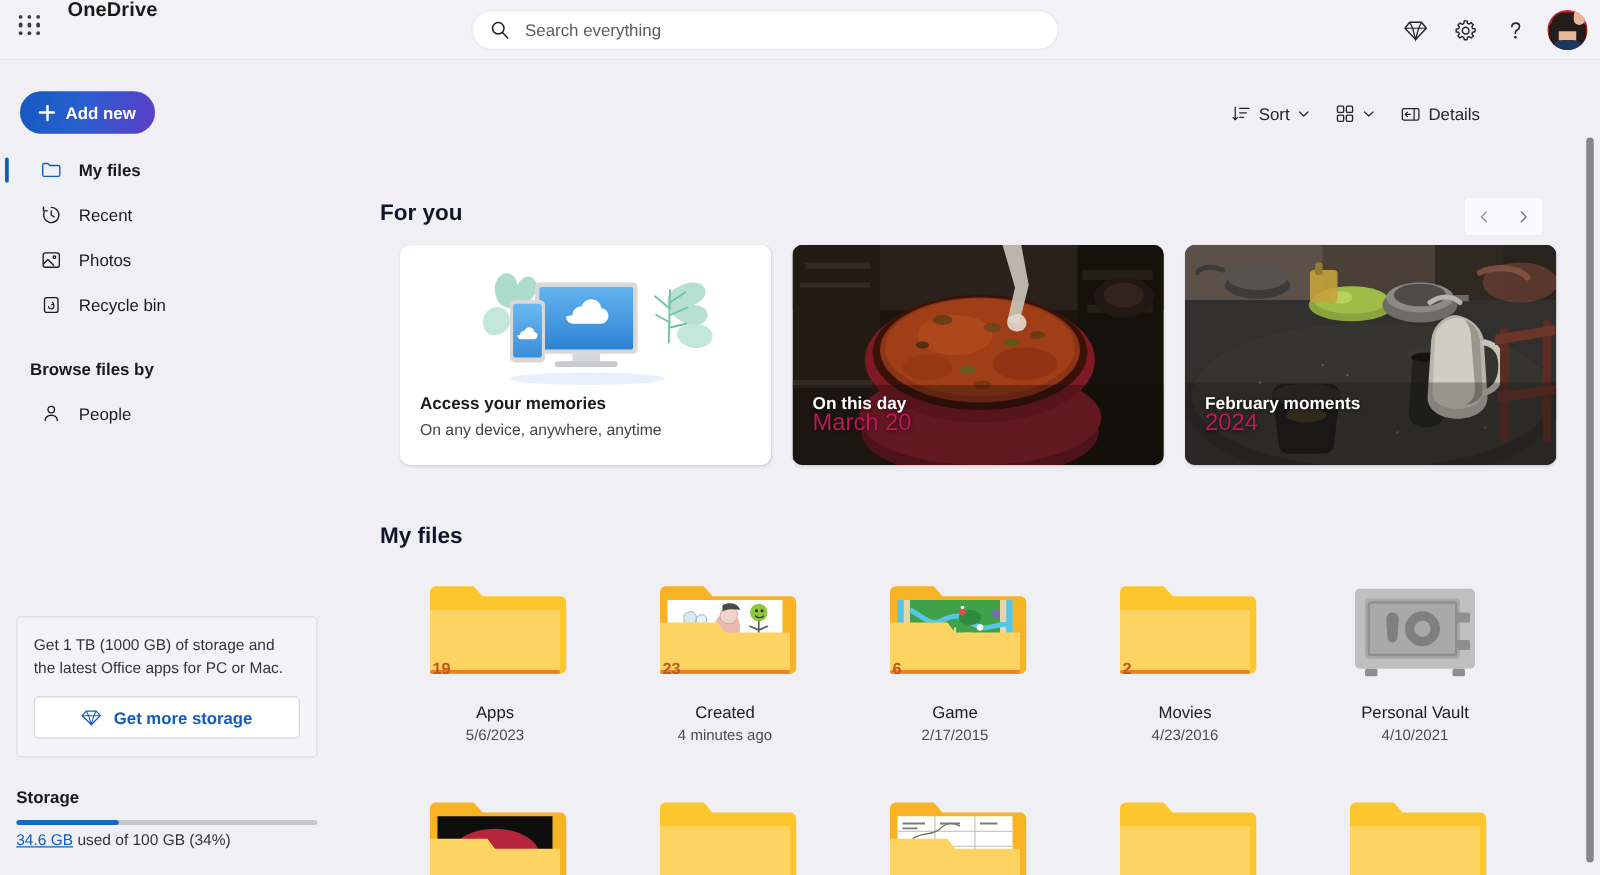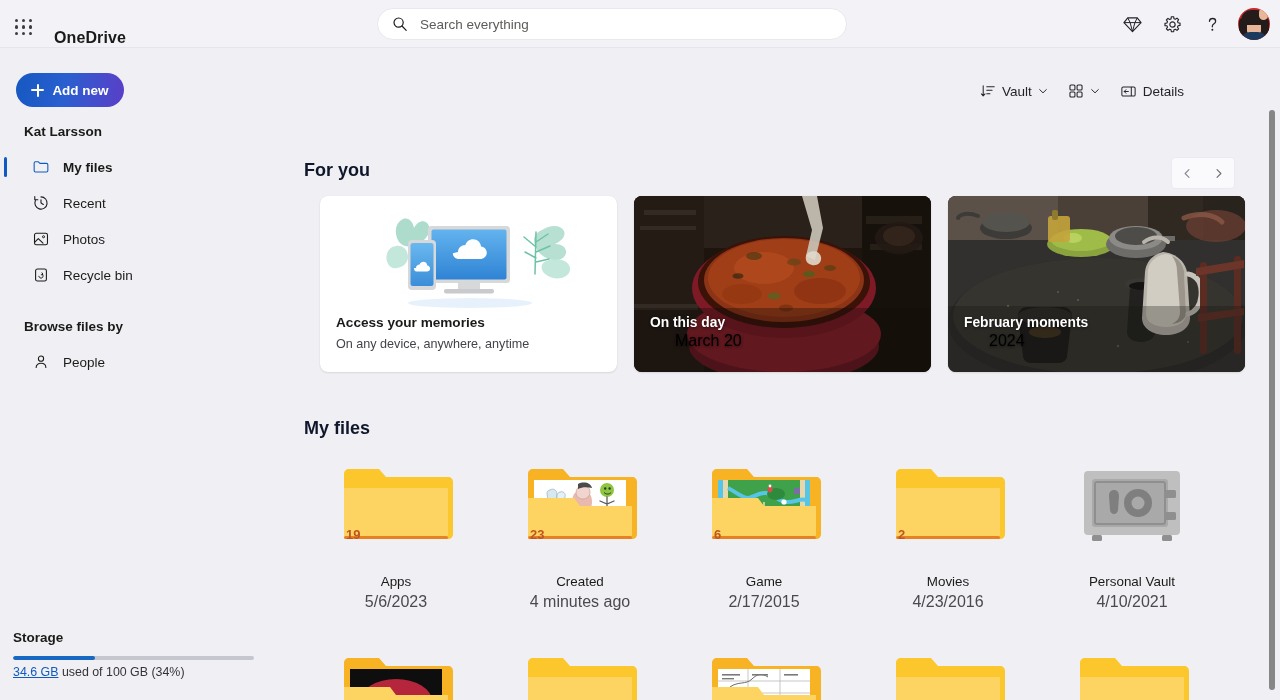--- a/index.html
+++ b/index.html
@@ -8,21 +8,21 @@
     overflow: hidden;
     font-family: "Liberation Sans", sans-serif;
     background: #f0f0f4;
     color: #1b1a19;
   }
   #app { position: relative; width: 1280px; height: 700px; background: #f0f0f4; }
 
   
   .topbar {
     position: absolute; top: 0; left: 0; width: 1280px; height: 48px;
-    display: flex; align-items: flex-end;
+    display: flex; align-items: flex-start;
     background: #f3f2f7;
     border-bottom: 1px solid #e6e5ec;
   }
   .waffle {
     width: 40px; height: 40px; margin-left: 4px;
     display: flex; align-items: center; justify-content: center;
     border-radius: 4px; cursor: pointer;
   }
   .waffle-grid { display: grid; grid-template-columns: repeat(3, 4px); grid-gap: 3px; }
   .waffle-grid i { width: 3.2px; height: 3.2px; border-radius: 50%; background: #3c3c43; display: block; }
@@ -147,30 +147,30 @@
     width: 297px; height: 176px; border-radius: 8px; overflow: hidden;
     position: relative; cursor: pointer; background: #fff;
     box-shadow: 0 1px 2px rgba(0,0,0,.10), 0 0 1px rgba(0,0,0,.08);
   }
   .card.promo-card { background: #ffffff; }
   .promo-illus { position: absolute; left: 0; top: 6px; width: 297px; height: 112px; }
   .card-ttl { position: absolute; left: 16px; bottom: 42px; font-size: 13.6px; font-weight: bold; color: #1b1a19; }
   .card-sub { position: absolute; left: 16px; bottom: 21px; font-size: 12.6px; color: #44434a; }
 
   .photo-card .pttl { position: absolute; left: 16px; bottom: 42px; font-size: 13.8px; font-weight: bold; color: #fff; text-shadow: 0 1px 3px rgba(0,0,0,.6); }
-  .photo-card .psub { position: absolute; left: 16px; bottom: 22px; font-size: 16px; color: #000000; text-shadow: 0 1px 3px rgba(0,0,0,.6); margin-left: 25px; }
+  .photo-card .psub { position: absolute; left: 16px; bottom: 22px; font-size: 19px; color: #be185d; text-shadow: 0 1px 3px rgba(0,0,0,.6); }
   .photo-canvas { position: absolute; inset: 0; width: 100%; height: 100%; }
 
   
   .files { position: absolute; left: 36px; top: 340px; width: 950px; }
   .frow { display: flex; gap: 0; }
   .fitem { width: 184px; display: flex; flex-direction: column; align-items: center; cursor: pointer; }
   .fthumb { width: 120px; height: 92px; position: relative; }
-  .fname { margin-top: 24px; font-size: 13.4px; color: #1b1a19; text-align: right; }
-  .fdate { margin-top: 4px; font-size: 16px; color: #4a4950; text-align: left; }
+  .fname { margin-top: 12px; font-size: 13.4px; color: #1b1a19; text-align: right; }
+  .fdate { margin-top: 4px; font-size: 12px; color: #4a4950; text-align: left; }
   .fcount {
     position: absolute; left: 10px; bottom: 8px; font-size: 13px; color: #c05621; font-weight: bold;
     z-index: 5;
   }
 
   
   .scrollbar { position: absolute; right: 2px; top: 58px; width: 12px; bottom: 0; }
   .sb-thumb { position: absolute; right: 3px; top: 52px; width: 6px; height: 580px; background: #868686; border-radius: 3px; cursor: pointer; }
 </style>
 </head>
@@ -238,21 +238,21 @@
     <span class="plus"></span>
     <span>Add new</span>
   </button>
 
   <div class="cmdright">
     <div class="cmdbtn">
       <svg width="16" height="16" viewBox="0 0 18 18">
         <path d="M3.6 3v11.4M1.6 12.3l2 2.2 2-2.2" fill="none" stroke="#25232a" stroke-width="1.15" stroke-linecap="round" stroke-linejoin="round"></path>
         <path d="M7.6 4.2h8.4M7.6 8.2h6M7.6 12.2h3.6" fill="none" stroke="#25232a" stroke-width="1.15" stroke-linecap="round"></path>
       </svg>
-      <span>Vault</span>
+      <span>Sort</span>
       <svg class="chev" viewBox="0 0 12 12">
         <path d="M2 4.3L6 8.2l4-3.9" fill="none" stroke="#25232a" stroke-width="1.15" stroke-linecap="round" stroke-linejoin="round"></path>
       </svg>
     </div>
     <div class="cmdbtn">
       <svg width="16" height="16" viewBox="0 0 18 18">
         <rect x="2.2" y="2.2" width="5.6" height="5.6" rx="1.1" fill="none" stroke="#25232a" stroke-width="1.2"></rect>
         <rect x="10.2" y="2.2" width="5.6" height="5.6" rx="1.1" fill="none" stroke="#25232a" stroke-width="1.2"></rect>
         <rect x="2.2" y="10.2" width="5.6" height="5.6" rx="1.1" fill="none" stroke="#25232a" stroke-width="1.2"></rect>
         <rect x="10.2" y="10.2" width="5.6" height="5.6" rx="1.1" fill="none" stroke="#25232a" stroke-width="1.2"></rect>
@@ -265,21 +265,20 @@
       <svg width="17" height="17" viewBox="0 0 20 20">
         <rect x="2.2" y="4.6" width="15.6" height="10.8" rx="1.6" fill="none" stroke="#25232a" stroke-width="1.2"></rect>
         <line x1="13.3" y1="4.6" x2="13.3" y2="15.4" stroke="#25232a" stroke-width="1.2"></line>
         <path d="M9.8 10H5.2M7 7.9L4.9 10 7 12.1" fill="none" stroke="#25232a" stroke-width="1.15" stroke-linecap="round" stroke-linejoin="round"></path>
       </svg>
       <span>Details</span>
     </div>
   </div>
 
   <div class="sidebar">
-    <div class="side-head">Kat Larsson</div>
 
     <div class="nav-item active">
       <svg class="nicon" viewBox="0 0 20 20">
         <path d="M2.4 5.6c0-.8.6-1.4 1.4-1.4h3.3l1.7 1.8h7.4c.8 0 1.4.6 1.4 1.4v6.8c0 .8-.6 1.4-1.4 1.4H3.8c-.8 0-1.4-.6-1.4-1.4z" fill="none" stroke="currentColor" stroke-width="1.2" stroke-linejoin="round"></path>
       </svg>
       <span class="nlabel">My files</span>
     </div>
 
     <div class="nav-item">
       <svg class="nicon" viewBox="0 0 20 20">
@@ -312,20 +311,30 @@
     <div class="side-head second">Browse files by</div>
 
     <div class="nav-item">
       <svg class="nicon" viewBox="0 0 20 20">
         <circle cx="10" cy="6.3" r="2.9" fill="none" stroke="currentColor" stroke-width="1.2"></circle>
         <path d="M4.6 16c0-2.9 2.4-4.7 5.4-4.7s5.4 1.8 5.4 4.7" fill="none" stroke="currentColor" stroke-width="1.2" stroke-linecap="round"></path>
       </svg>
       <span class="nlabel">People</span>
     </div>
 
+    <div class="promo">
+      <p>Get 1 TB (1000 GB) of storage and the latest Office apps for PC or Mac.</p>
+      <button class="promo-btn">
+        <svg width="16" height="16" viewBox="0 0 20 20">
+          <path d="M5 3.6h10l4 4.6-9 8.8-9-8.8z" fill="none" stroke="#0f5bbf" stroke-width="1.25" stroke-linejoin="round"></path>
+          <path d="M1 8.2h18M5 3.6l2.4 4.6L10 17l2.6-8.8L15 3.6" fill="none" stroke="#0f5bbf" stroke-width="1.05"></path>
+        </svg>
+        <span>Get more storage</span>
+      </button>
+    </div>
 
     <div class="storage-title">Storage</div>
     <div class="bar-outer">
       <div class="bar-inner" id="storage-fill" style="width: 34%;"></div>
     </div>
     <div class="storage-text">
       <span class="lk">34.6 GB</span><span> used of 100 GB (34%)</span>
     </div>
   </div>
 

